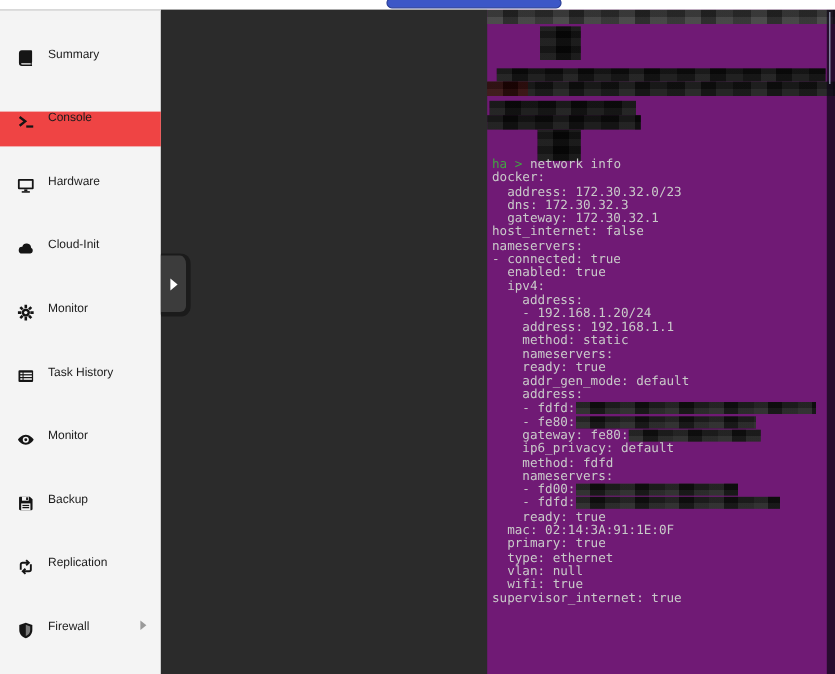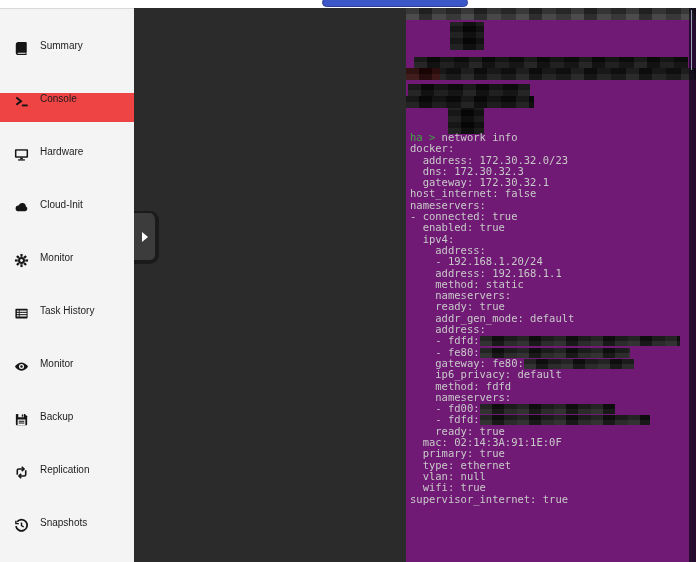--- a/index.html
+++ b/index.html
@@ -173,30 +173,20 @@
         <div class="item">
     <span class="icon">
             <svg viewBox="0 0 16 16" fill="none" stroke="currentColor" stroke-width="1.7">
               <path d="M3.5 10.5V5.8c0-.9.7-1.6 1.6-1.6h5.3"></path>
               <path d="M12.5 5.5v4.7c0 .9-.7 1.6-1.6 1.6H5.6"></path>
               <path d="M8.3 1.9l2.4 2.3-2.4 2.3"></path>
               <path d="M7.7 9.5l-2.4 2.3 2.4 2.3"></path>
             </svg>
           </span>
     <span class="label">Replication</span>
-  </div>
-        <div class="item">
-    <span class="icon">
-            <svg viewBox="0 0 16 16" fill="none" stroke="currentColor">
-              <path d="M3.3 4A6 6 0 1 1 2.1 8.6" stroke-width="1.9"></path>
-              <path d="M2 2.8V6h3.2" stroke-width="1.5"></path>
-              <path d="M8 4.8v3.4l2.4 1.4" stroke-width="1.5"></path>
-            </svg>
-          </span>
-    <span class="label">Snapshots</span>
   </div>
         <div class="item">
     <span class="icon">
             <svg viewBox="0 0 16 16">
               <path fill="currentColor" d="M8 1l5.8 2.1v4.3c0 3.6-2.4 6.2-5.8 7.4C4.6 13.6 2.2 11 2.2 7.4V3.1L8 1z"></path>
               <path fill="#f4f4f4" d="M8 2.9v9.9c2.4-1 3.9-3 3.9-5.4V4.3L8 2.9z" opacity=".45"></path>
             </svg>
           </span>
     <span class="label">Firewall</span>
   <span class="chev"></span>

